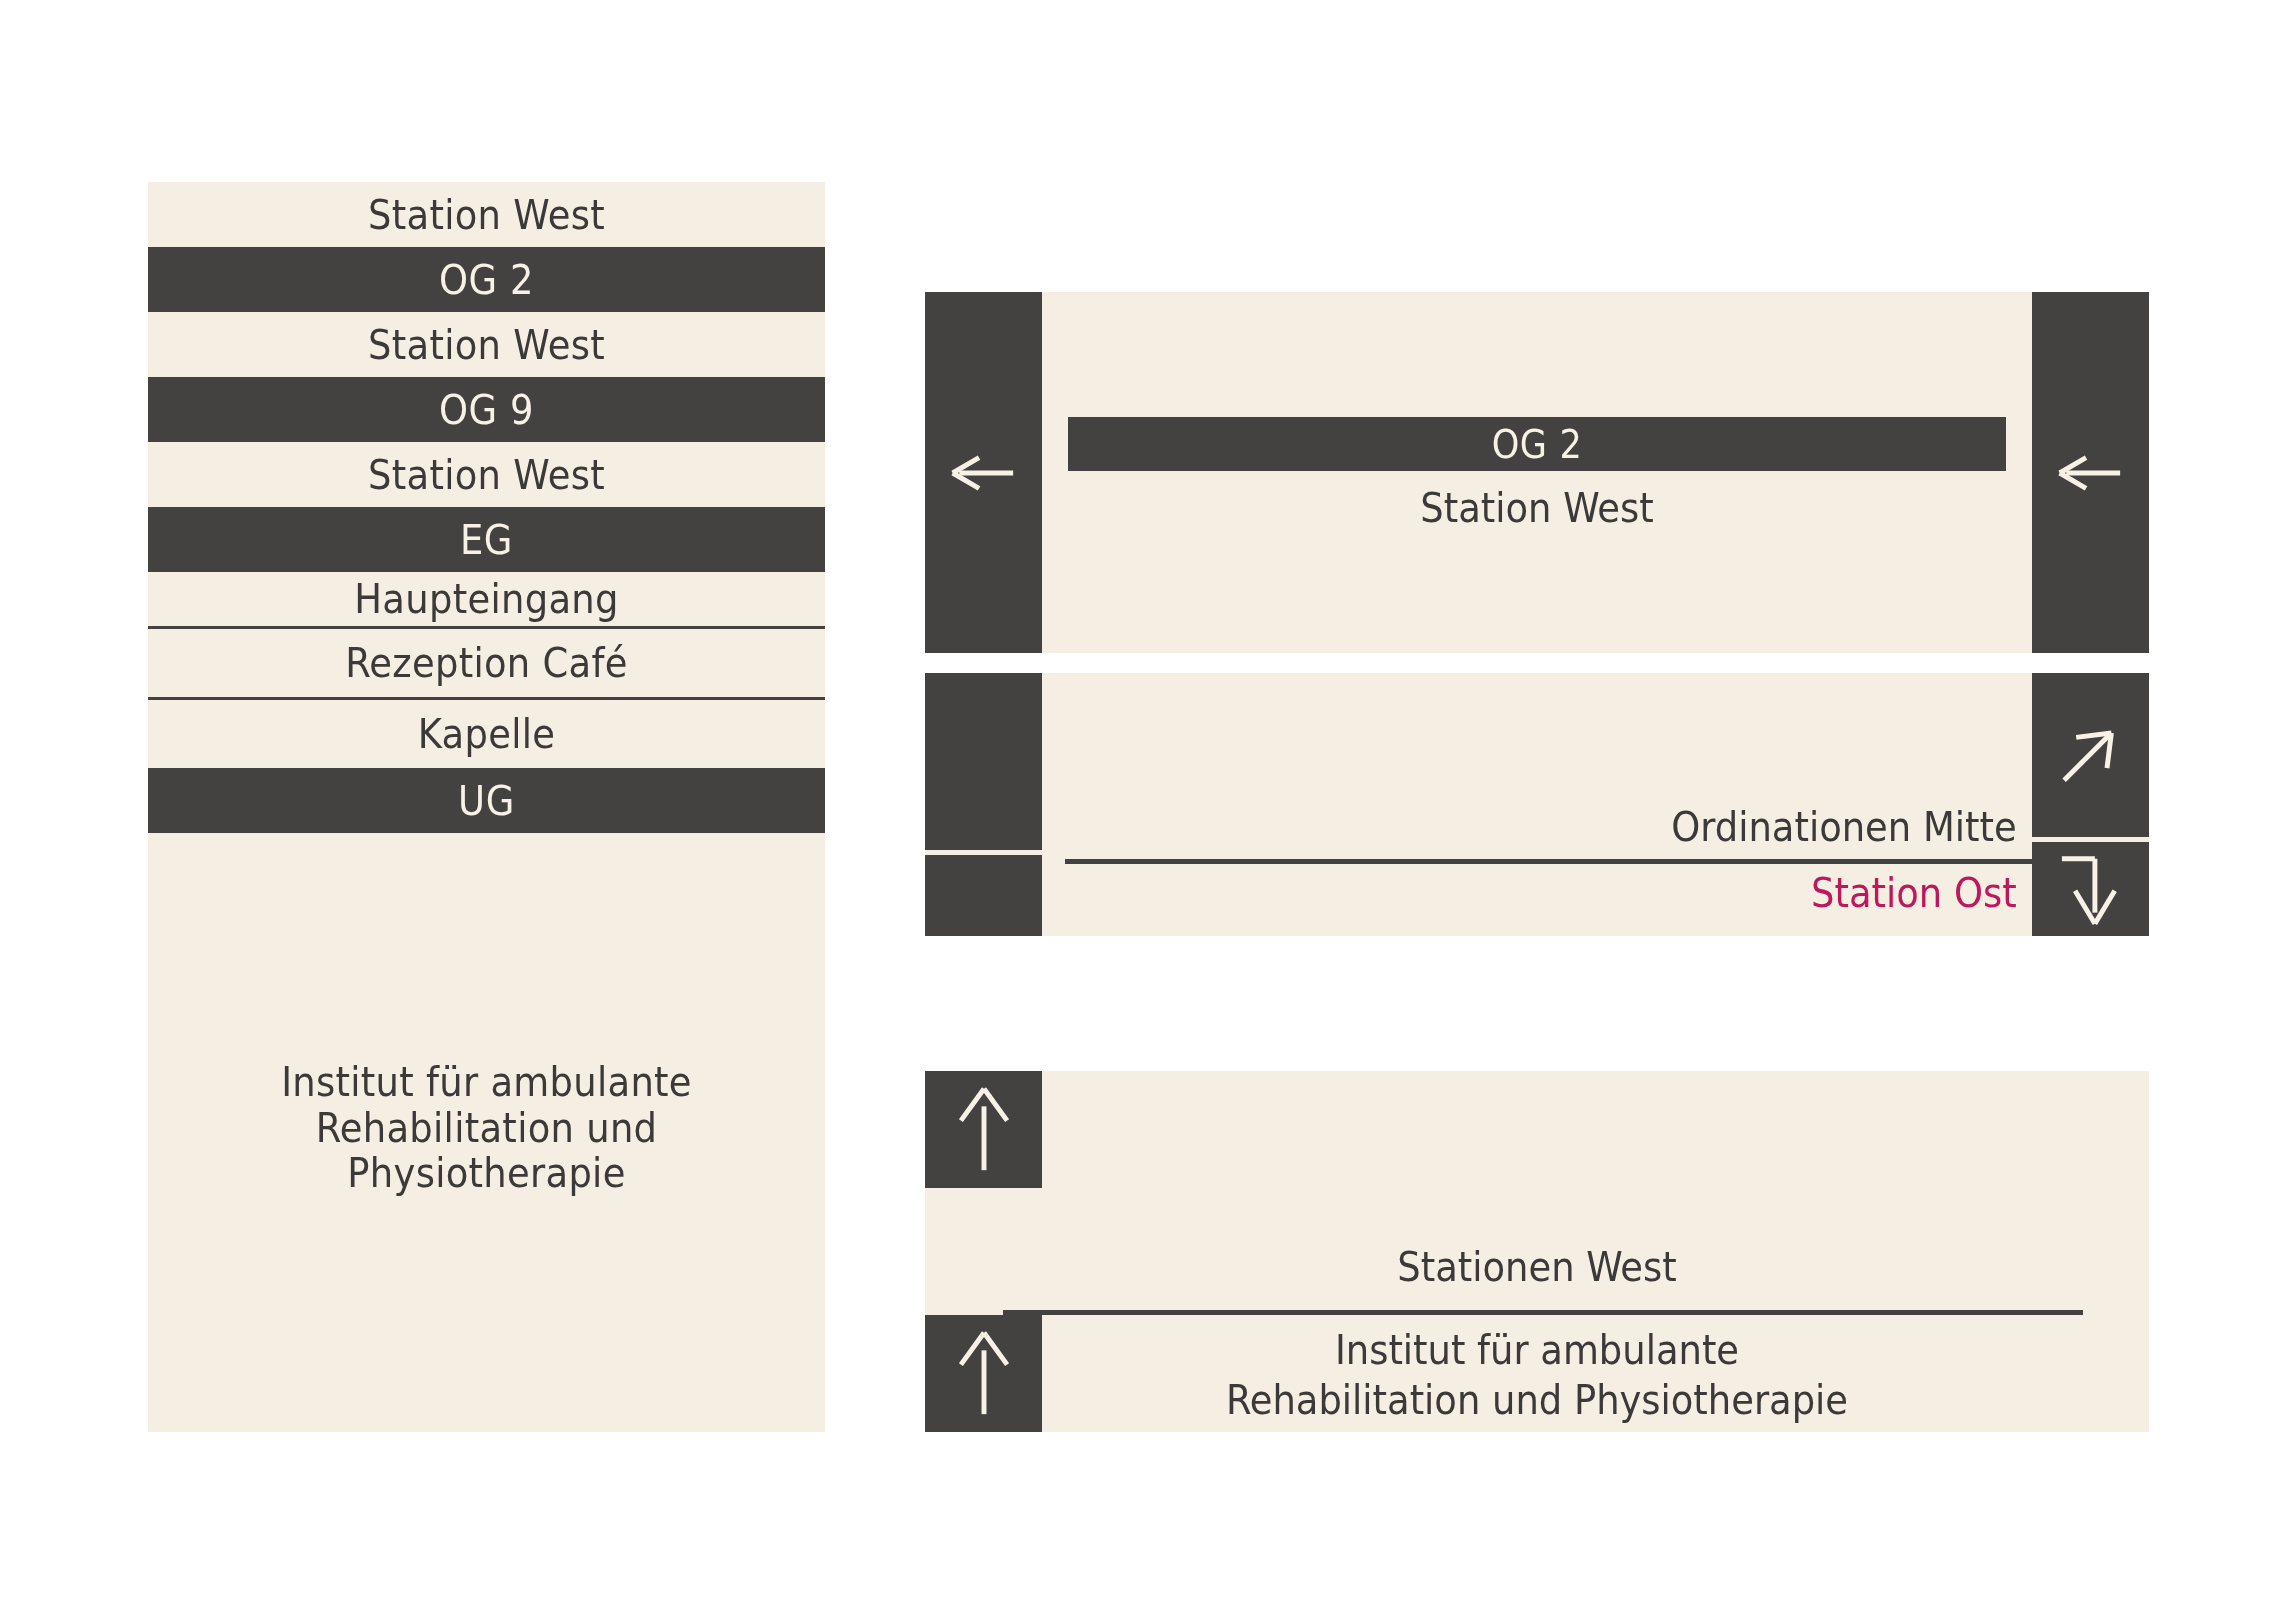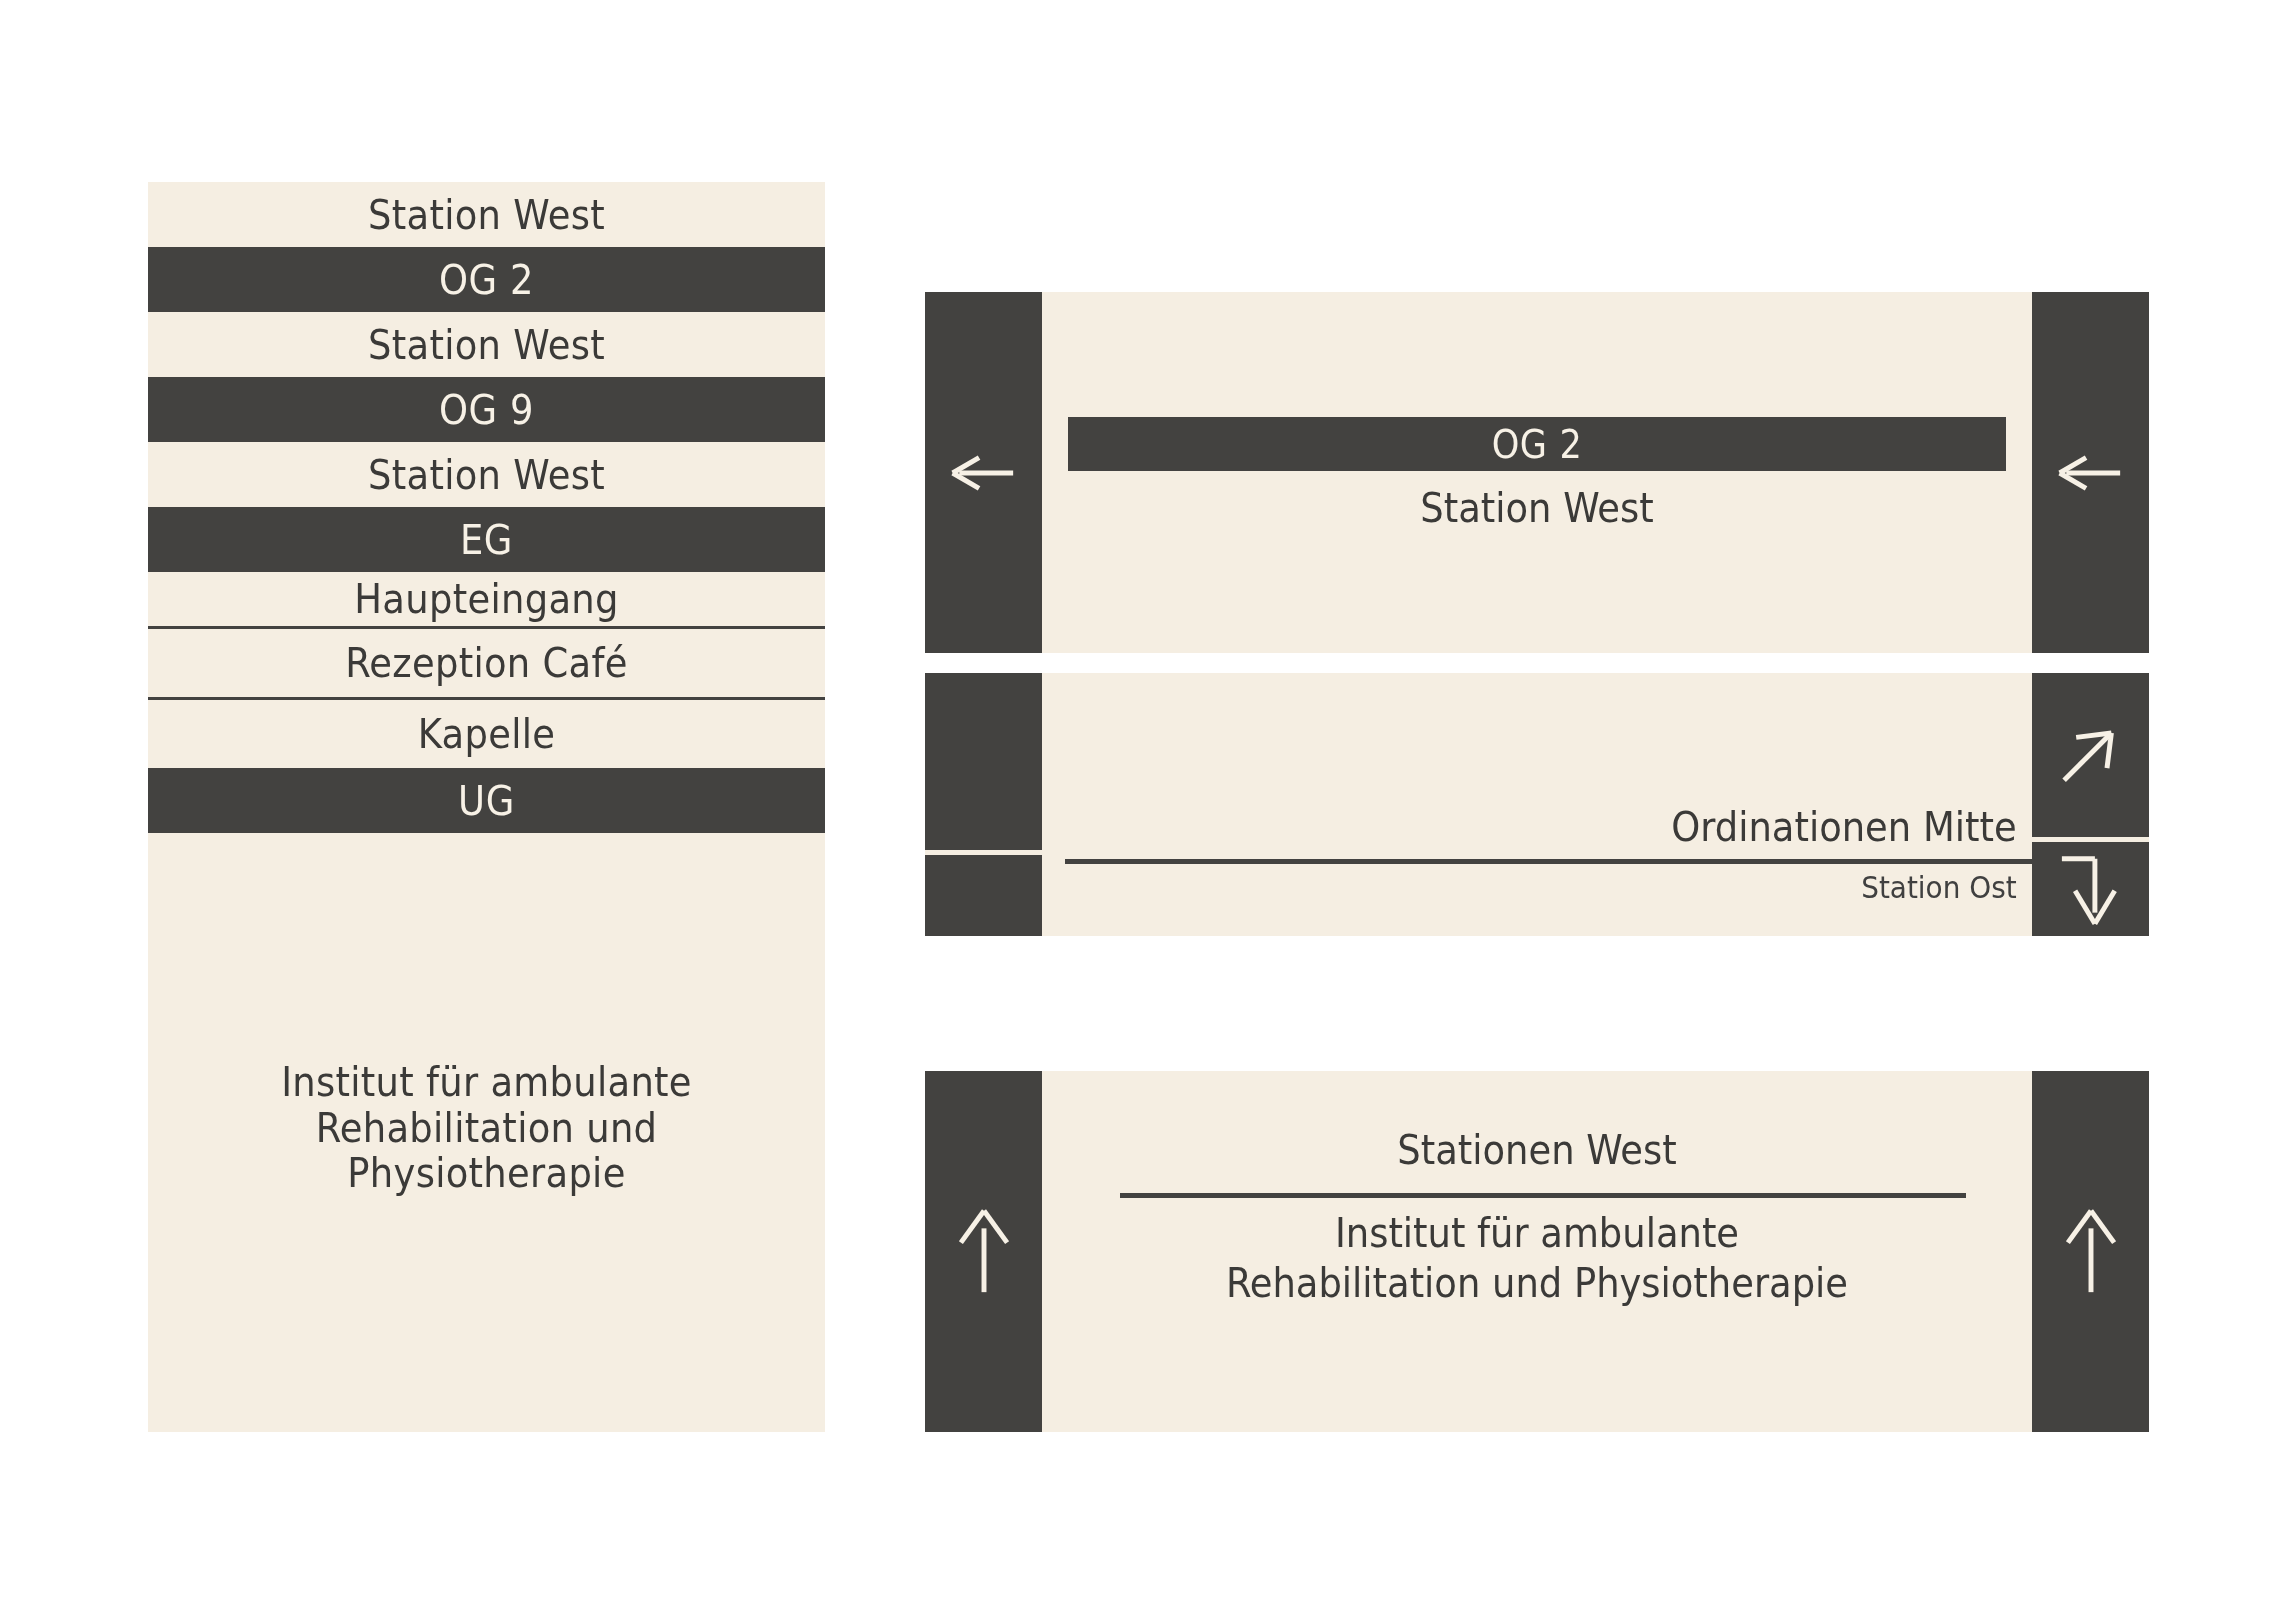--- a/index.html
+++ b/index.html
@@ -73,21 +73,21 @@
     position:absolute;left:0;right:15.4px;top:0;height:182px;
     display:flex;align-items:flex-end;justify-content:flex-end;
     color:#3b3a38;font-size:41px;padding-bottom:4.4px;box-sizing:border-box;
   }
   #sign-mitte .rule{
     position:absolute;left:23px;right:0;top:186px;height:5px;background:#434240;
   }
   #sign-mitte .row-bot{
     position:absolute;left:0;right:15.4px;top:196px;height:72px;
     display:flex;align-items:flex-start;justify-content:flex-end;
-    color:#404040;font-size:31px;box-sizing:border-box;
+    color:#be185d;font-size:41px;box-sizing:border-box;
   }
 
   
   #sign-west .row-top{
     position:absolute;left:0;right:0;top:48px;height:61px;
     display:flex;align-items:center;justify-content:center;
     color:#3b3a38;font-size:41px;
   }
   #sign-west .rule{
     position:absolute;left:78px;right:66px;top:122px;height:5px;background:#434240;
@@ -196,21 +196,21 @@
             <path d="M18 30 L78 30"></path>
             <path d="M78 30 L78 128"></path>
             <path d="M78 148 L42 88"></path>
             <path d="M78 148 L114 88"></path>
           </g>
         </svg>
       </div>
     </div>
   </div>
 
-  <div class="arrow-sign" id="sign-west" style="left:925px;top:1071px;width:1224px;height:361px;">
+  <div class="arrow-sign" id="sign-west" style="left:925px;top:1071px;width:1224px;height:361px;flex-direction:column;">
 
     <div class="side-col">
       <svg class="arrow-svg" width="66" height="94" viewBox="0 0 120 170">
         <g stroke="#f7f1e6" stroke-width="9" fill="none" stroke-linecap="butt">
           <path d="M60 10 L18 68"></path>
           <path d="M60 10 L102 68"></path>
           <path d="M60 42 L60 158"></path>
         </g>
       </svg>
     </div>

